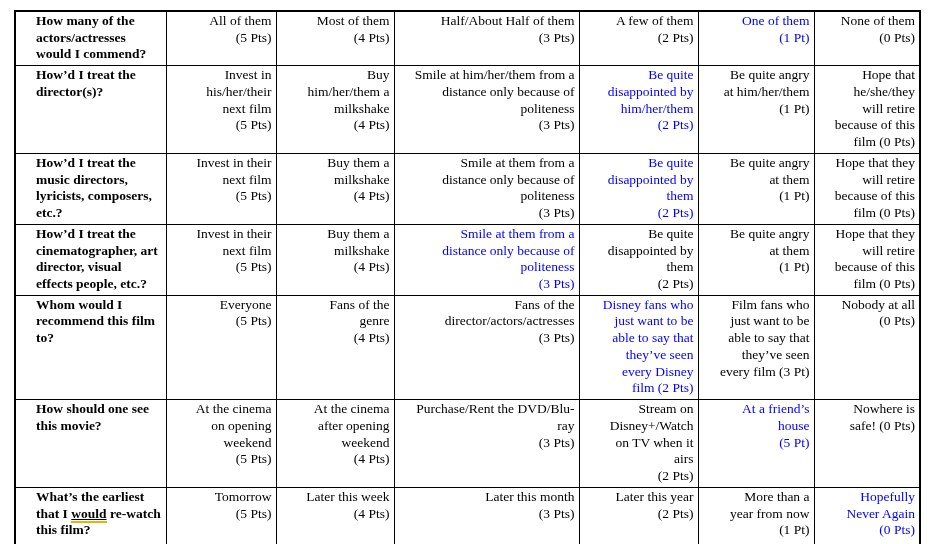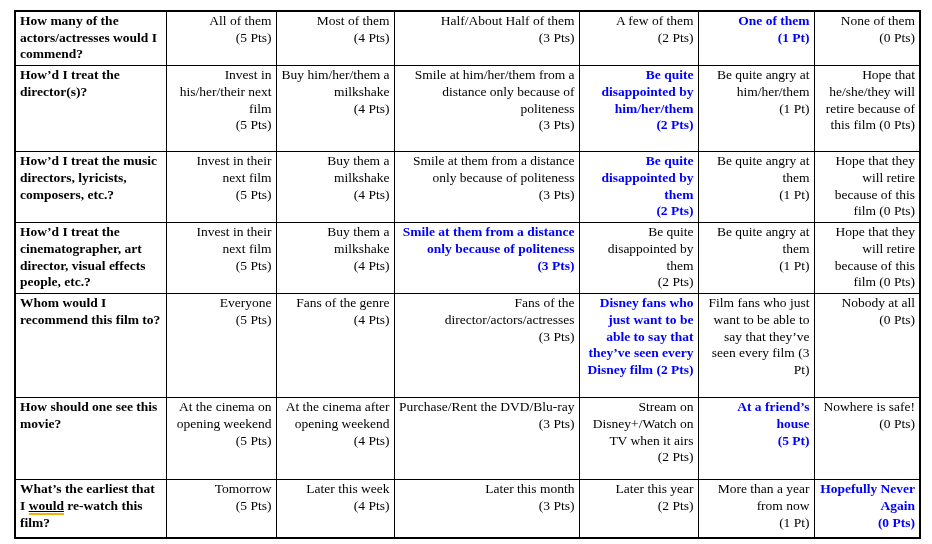--- a/index.html
+++ b/index.html
@@ -14,29 +14,29 @@
   table.rubric {
     border-collapse: collapse;
     table-layout: fixed;
     width: 905px;
     border: 2px solid #000;
     background: #fff;
   }
   table.rubric td {
     border: 1px solid #000;
     vertical-align: top;
-    padding: 1px 4px 2px 4px;
+    padding: 1px 4px 2px 20px;
     font-size: 13.5px;
     line-height: 1.24;
     color: #000;
     overflow: hidden;
   }
   td.q { font-weight: bold; }
   .opt-text { white-space: pre-line; text-align: right; }
-  td.selected, td.selected .opt-text { color: var(--accent); font-weight: bold; }
+  td.selected, td.selected .opt-text { color: var(--accent); font-weight: normal; }
   tbody tr:nth-child(1) { height: 52px; }
   tbody tr:nth-child(2) { height: 86px; }
   tbody tr:nth-child(3) { height: 68px; }
   tbody tr:nth-child(4) { height: 70px; }
   tbody tr:nth-child(5) { height: 104px; }
   tbody tr:nth-child(6) { height: 82px; }
   tbody tr:nth-child(7) { height: 58px; }
   .u { text-decoration: underline; border-bottom: 2px solid #eab308; }
   .u:empty { border-bottom: none; }
 </style>

